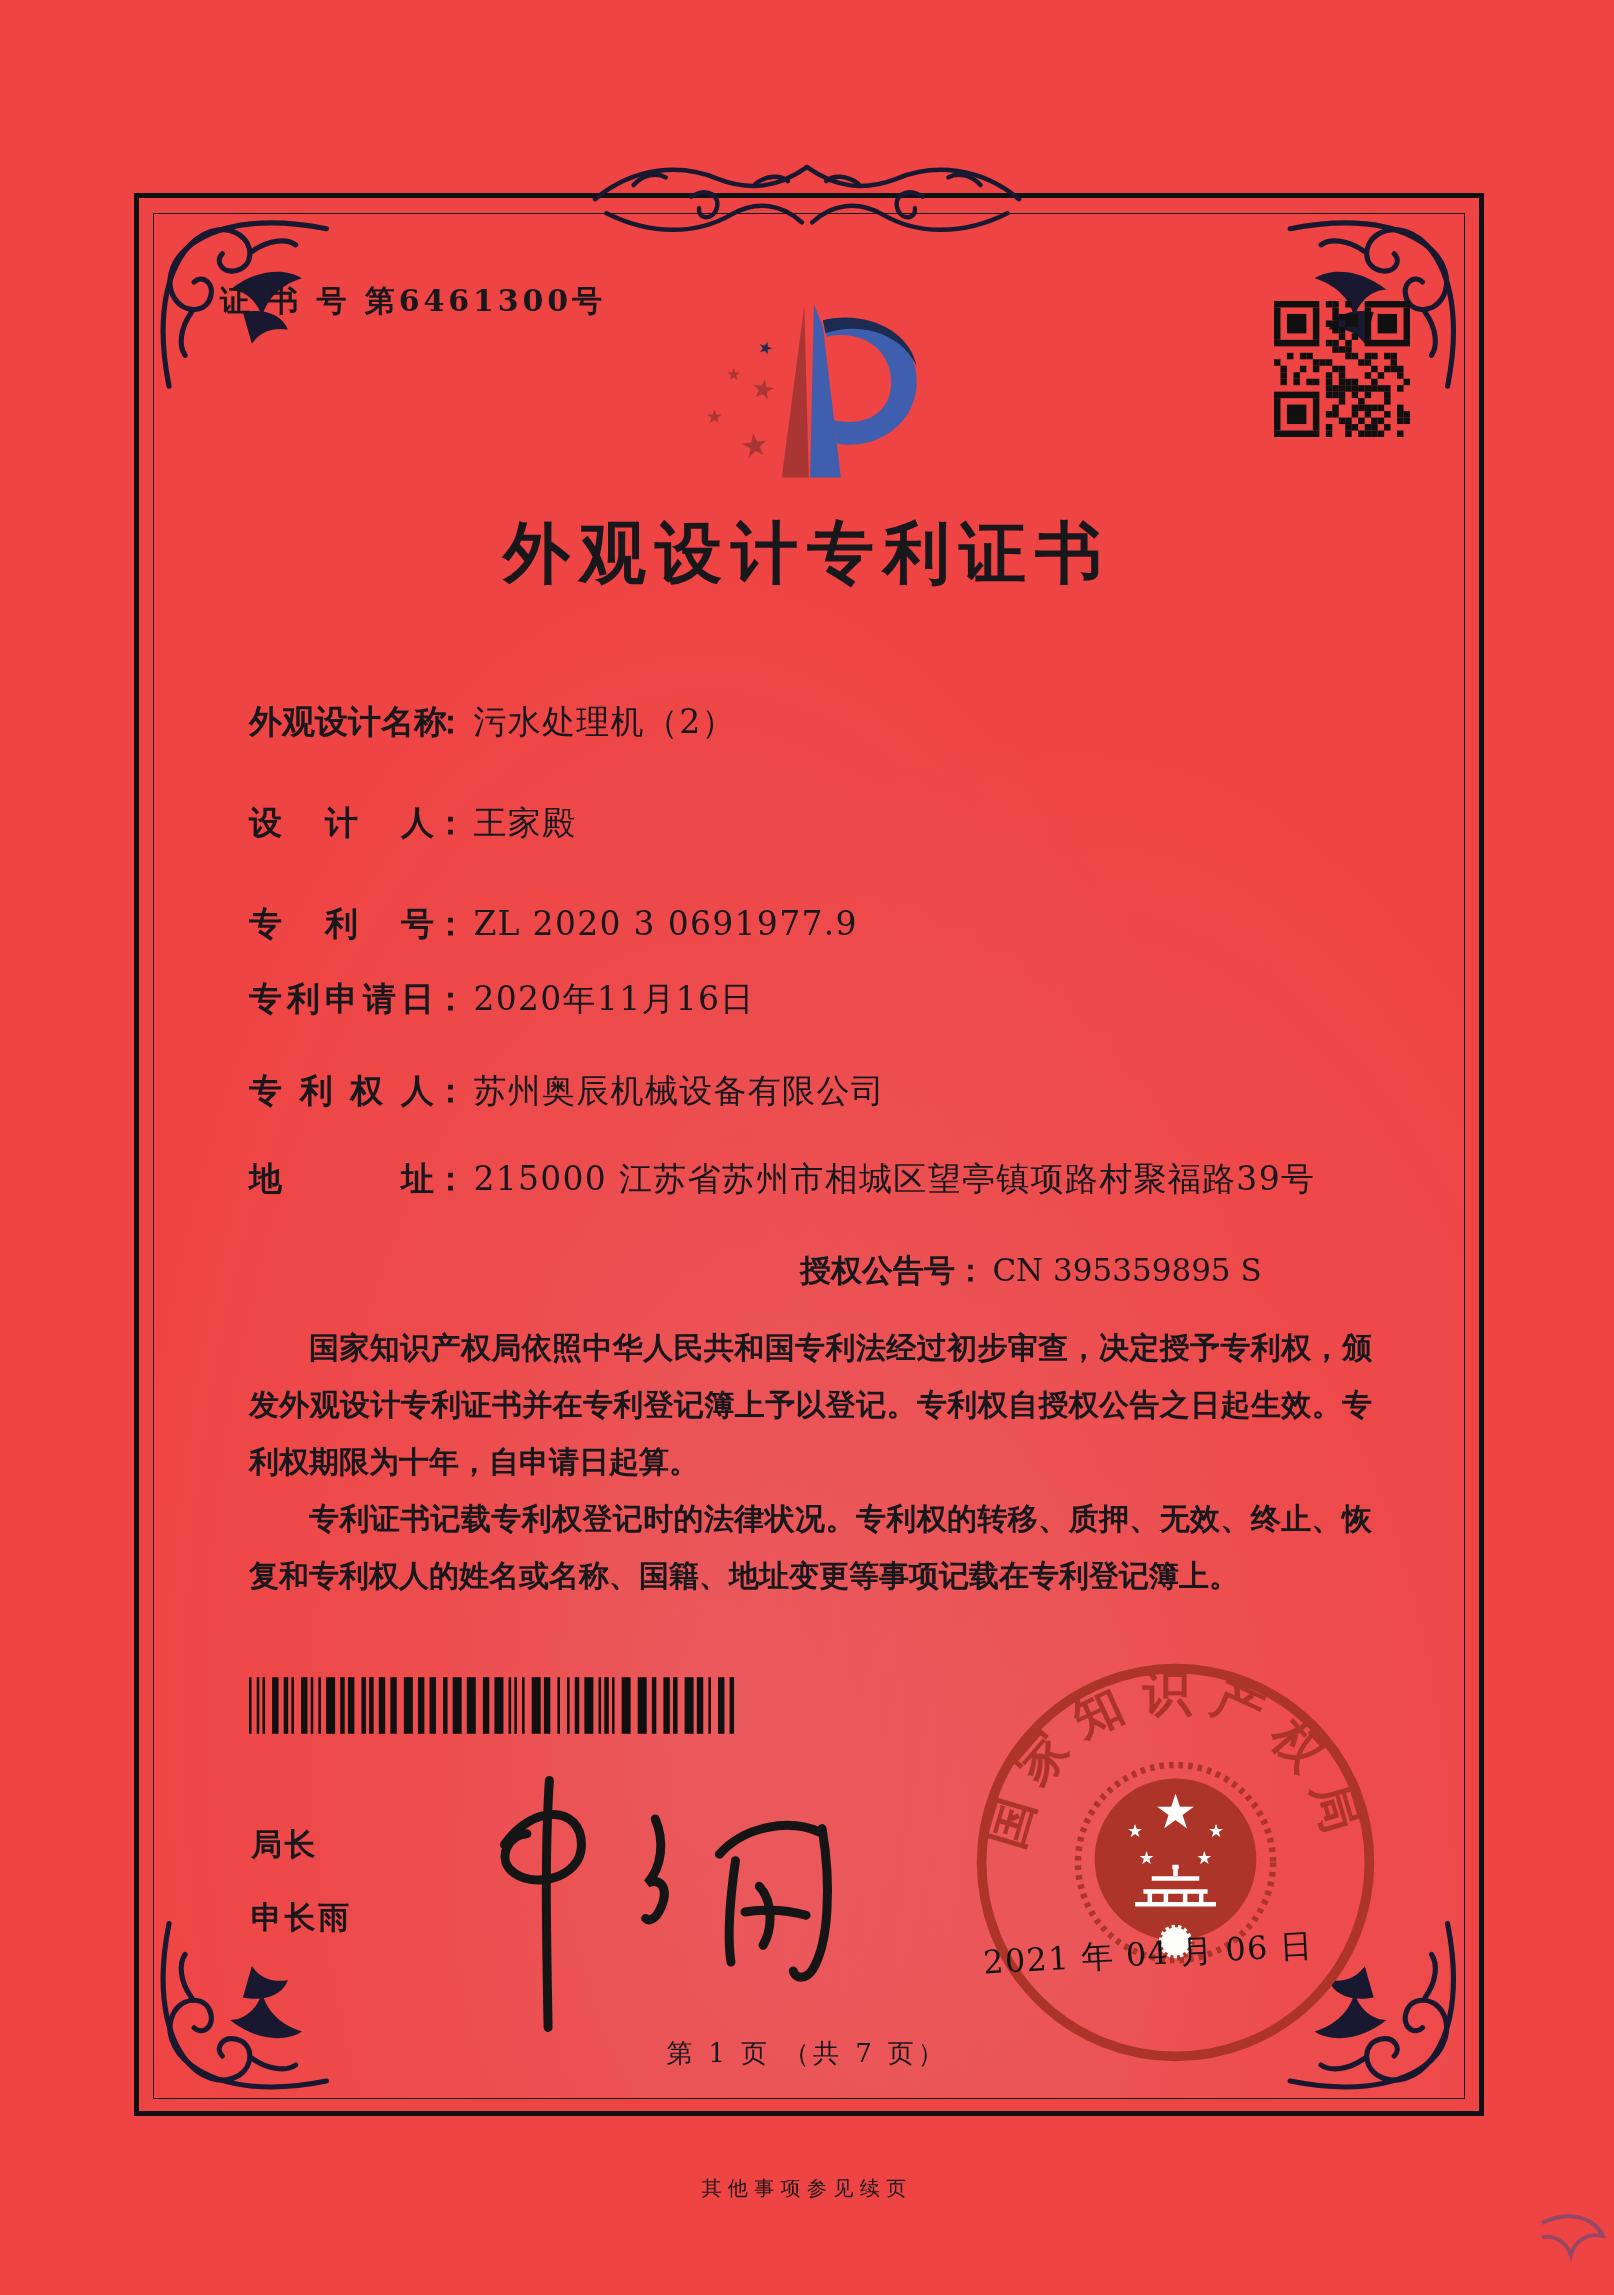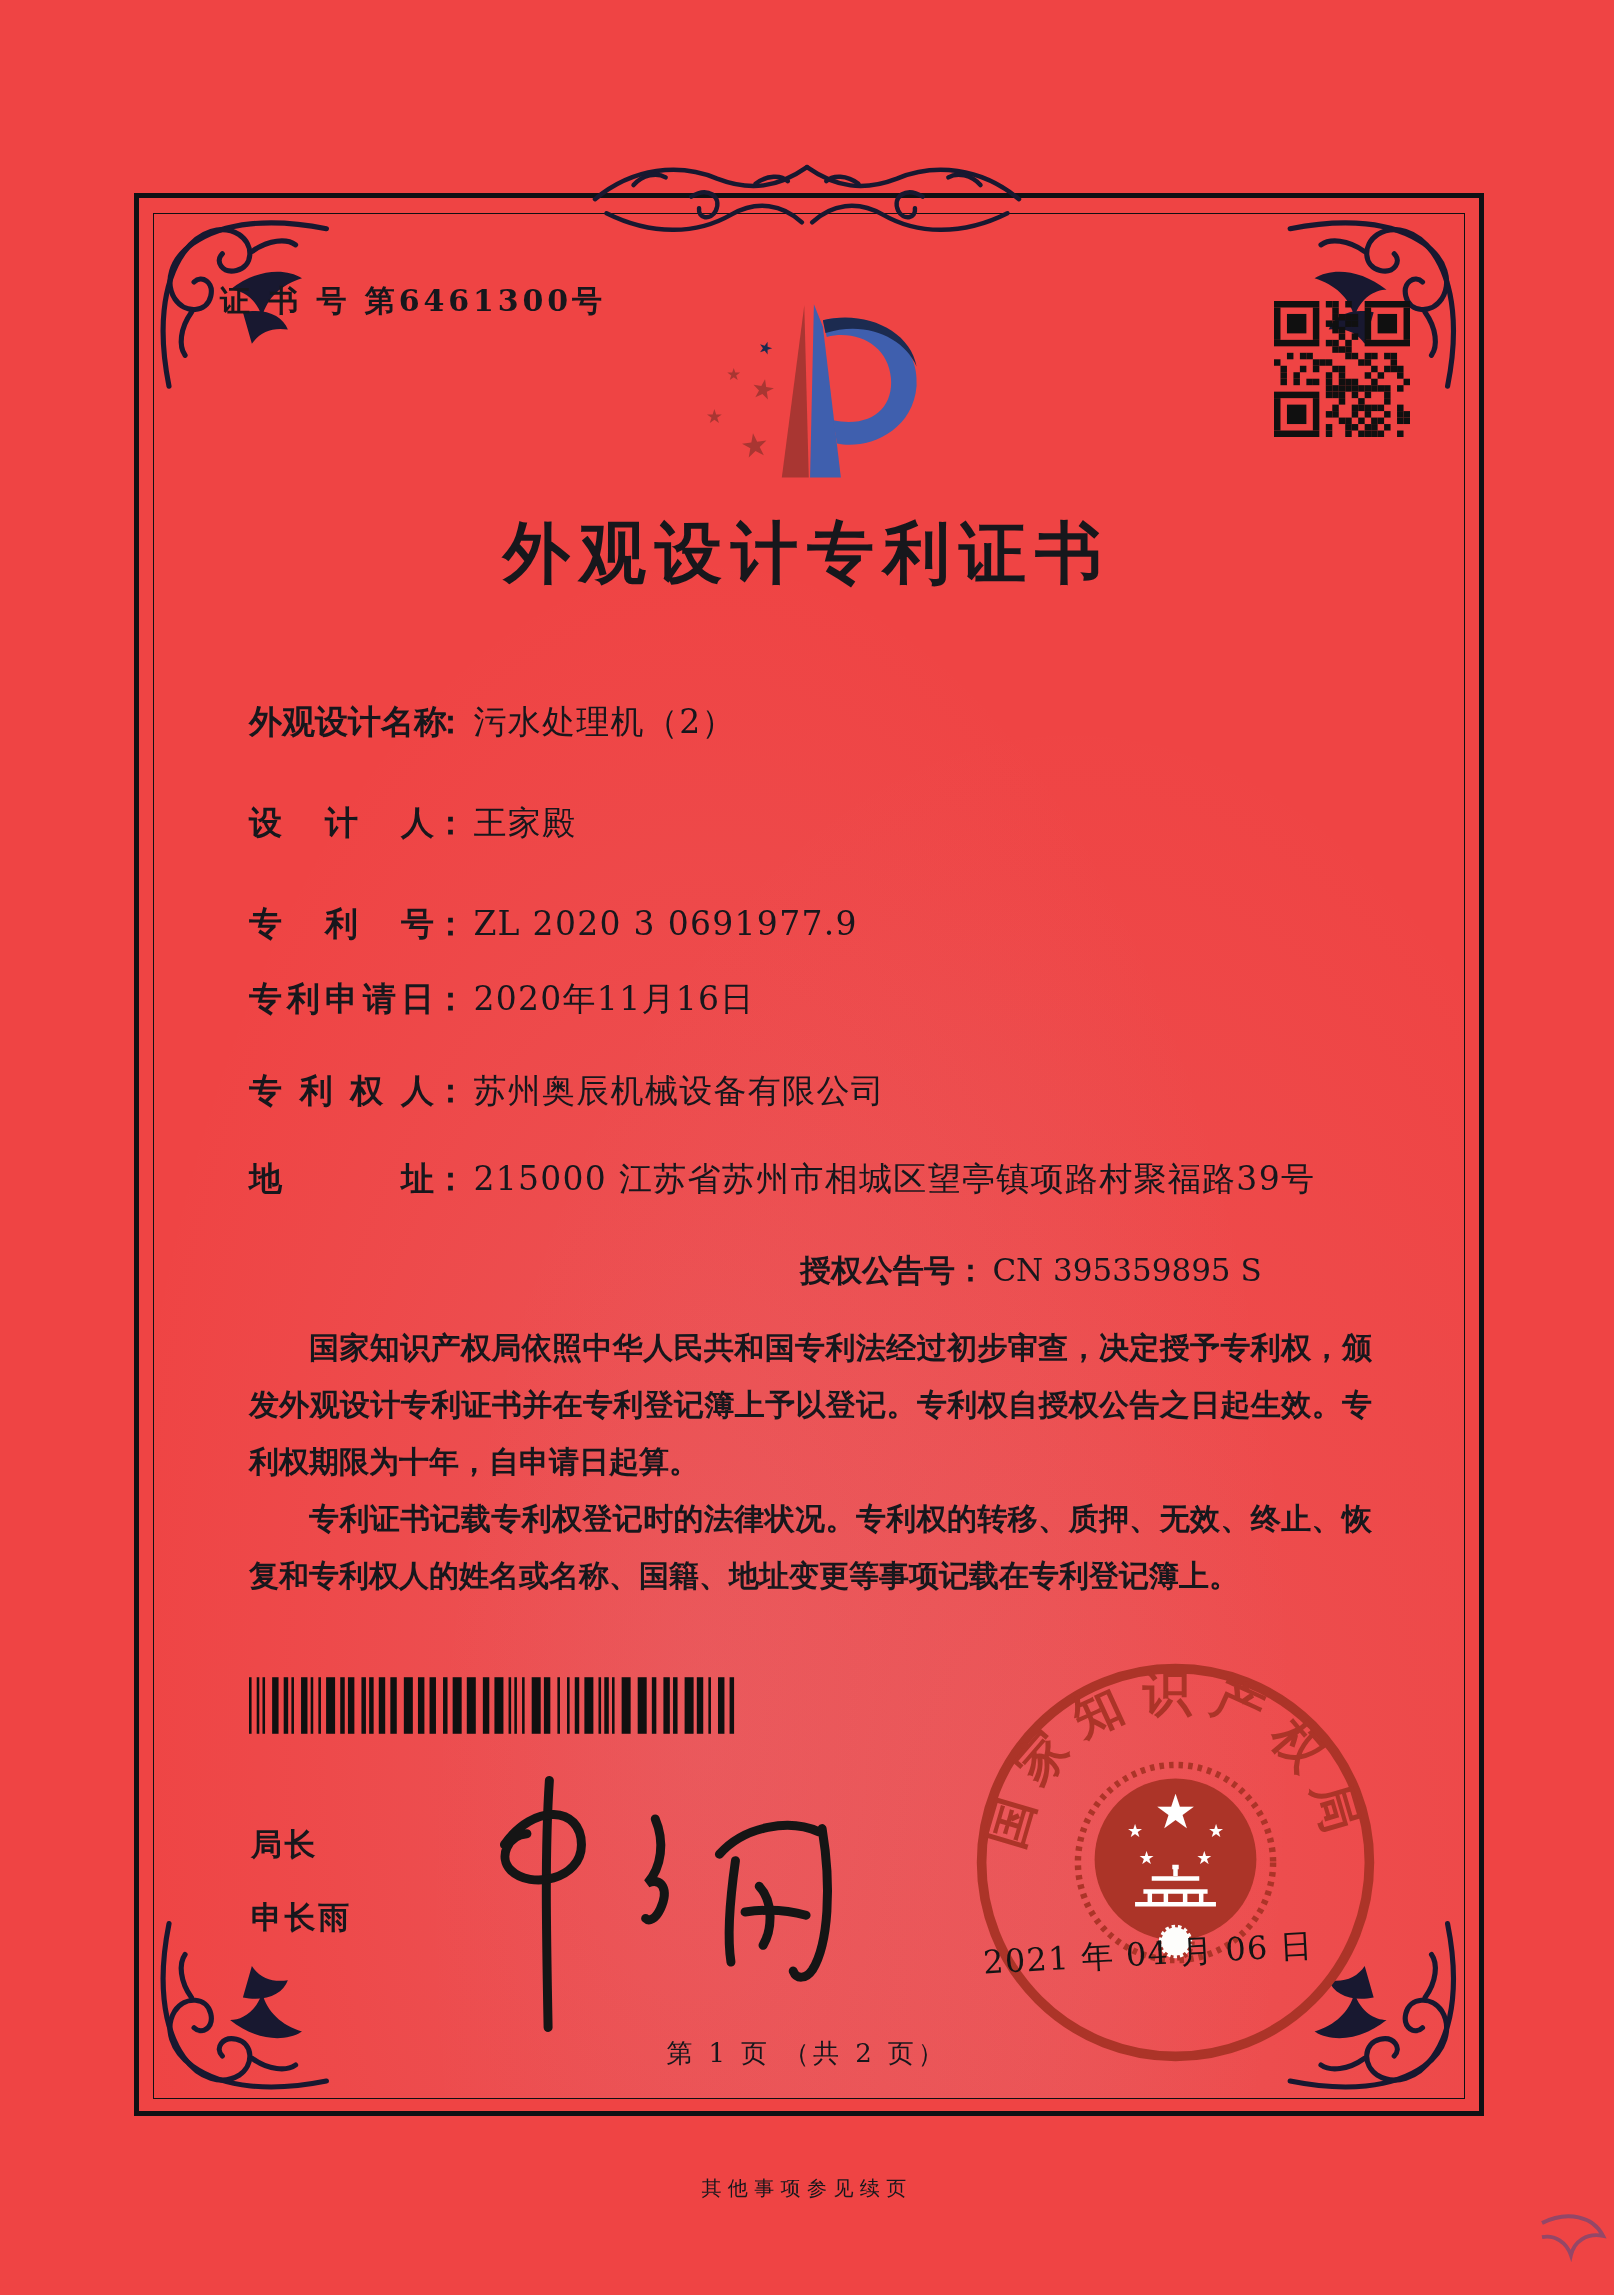--- a/index.html
+++ b/index.html
@@ -340,18 +340,18 @@
         <path d="M 295,390 L 395,390"></path>
         <path d="M 282,410 L 408,410"></path>
         <path d="M 305,390 L 305,408 M 330,390 L 330,408 M 360,390 L 360,408 M 385,390 L 385,408"></path>
       </g>
       <circle cx="345" cy="468" r="26" fill="#fdfdfb" stroke="#ac3428" stroke-width="8" stroke-dasharray="5 6"></circle>
     </g>
   </svg>
 
   <div class="abs seal-date">2021 年 04 月 06 日</div>
 
-  <div class="abs page-info">第 1 页 （共 2 页）</div>
+  <div class="abs page-info">第 1 页 （共 7 页）</div>
 
   <div class="abs cont-note">其他事项参见续页</div>
 
 </div>
 
 
 </body></html>

